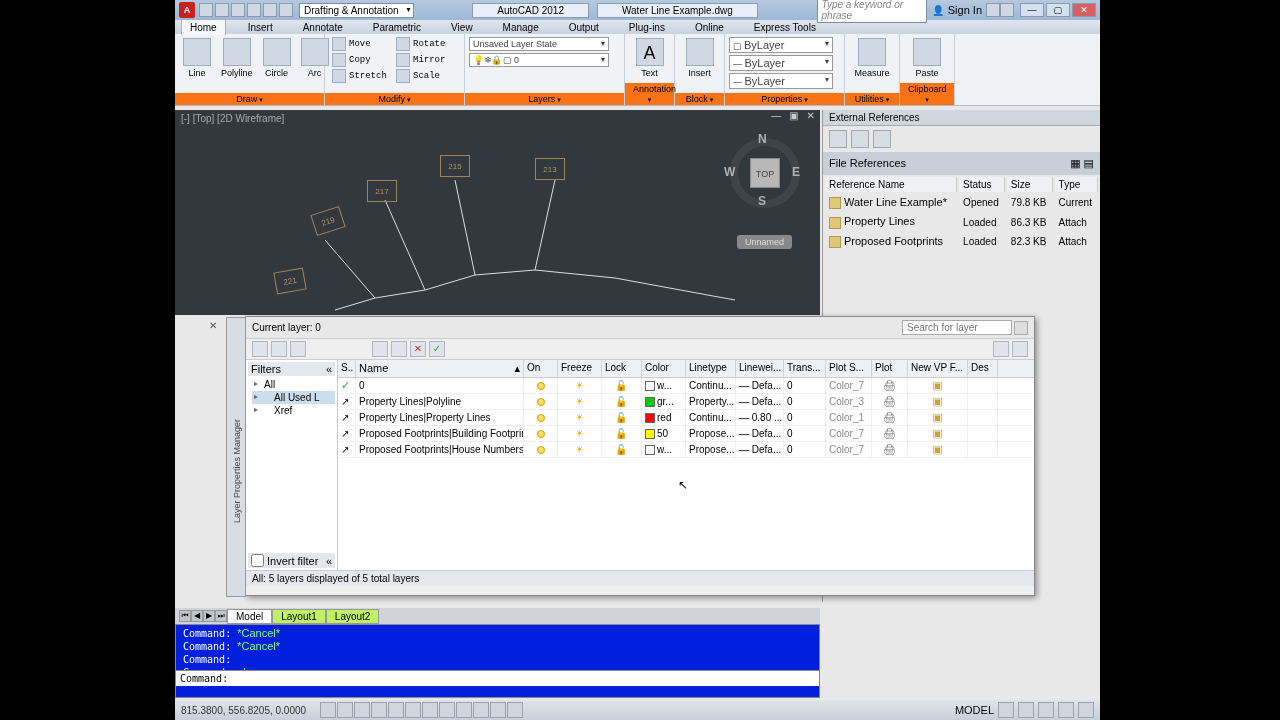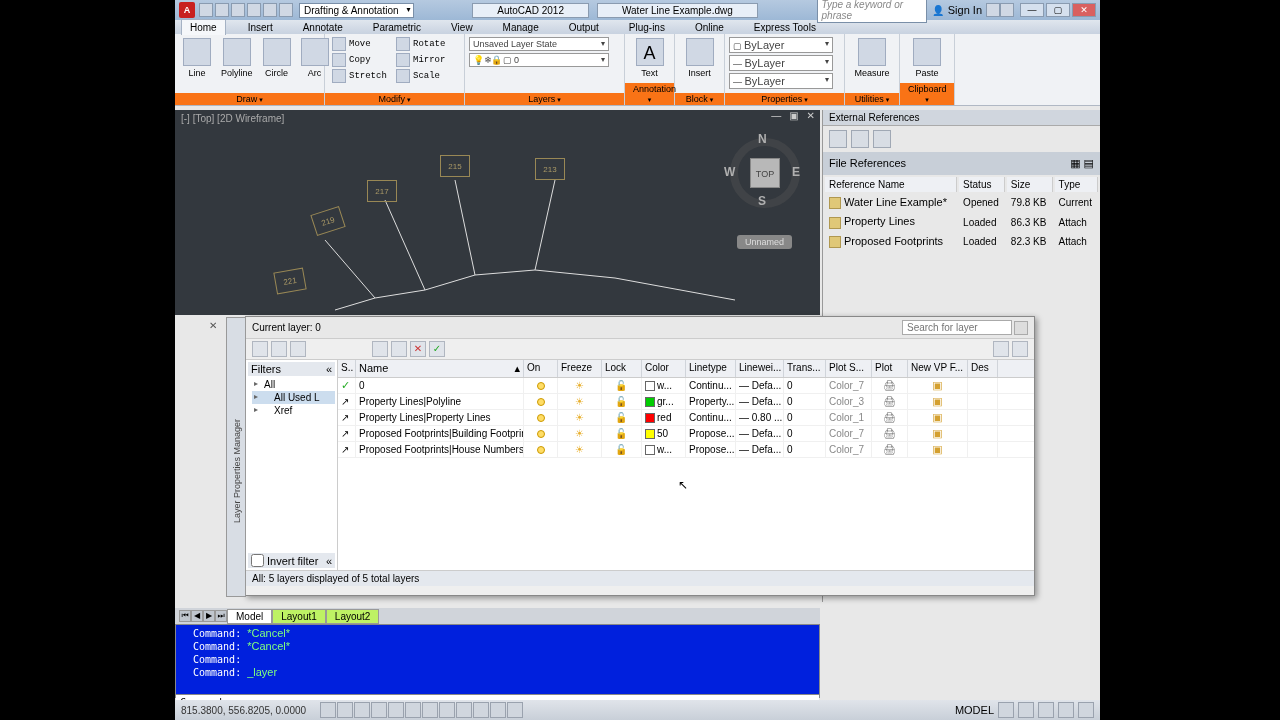--- a/index.html
+++ b/index.html
@@ -90,21 +90,21 @@
 .lock { color:#888; font-size:10px; }
 .swatch { width:10px; height:10px; border:1px solid #666; margin-right:2px; display:inline-block; }
 .printer { color:#666; font-size:10px; }
 .lp-status { padding:2px 6px; font-size:10px; background:#e4e8ee; border-top:1px solid #ccc; }
 .cursor-arrow { position:absolute; left:340px; top:118px; font-size:12px; color:#000; z-index:60; pointer-events:none; }
 .tabs-row { position:absolute; left:0; bottom:96px; height:16px; background:#d0d4da; display:flex; align-items:center; padding:0 4px; gap:0; width:645px; }
 .tab-nav { width:12px; height:12px; background:#c0c6ce; border:1px solid #999; font-size:8px; text-align:center; line-height:10px; cursor:pointer; }
 .doc-tab { padding:1px 8px; font-size:10px; background:#bef264; border:1px solid #999; cursor:pointer; }
 .doc-tab.active { background:#fff; }
 .cmdwin { position:absolute; left:0; bottom:22px; width:645px; height:74px; background:#0020dd; border:1px solid #888; }
-.cmd-hist { height:69px; overflow:hidden; padding:2px 17px; }
+.cmd-hist { height:45px; overflow:hidden; padding:2px 7px; }
 .cmd-line { color:#fff; font-family:Consolas,monospace; font-size:10px; line-height:13px; }
 .cmd-line .val { color:#7fff7f; }
 .cmd-input { background:#fff; padding:2px 4px; font-family:Consolas,monospace; font-size:10px; border-top:1px solid #888; }
 .statusbar { position:absolute; left:0; bottom:0; right:0; height:20px; background:linear-gradient(#e0e4ea,#c8cfd8); display:flex; align-items:center; padding:0 6px; gap:6px; }
 .coords { font-size:10px; color:#333; }
 .sb-btns { display:flex; gap:1px; margin-left:8px; }
 .sb-btn { width:16px; height:16px; background:#d0d6de; border:1px solid #9aa2ae; cursor:pointer; }
 .sb-right { margin-left:auto; display:flex; align-items:center; gap:4px; font-size:10px; }
 </style>
 </head>

